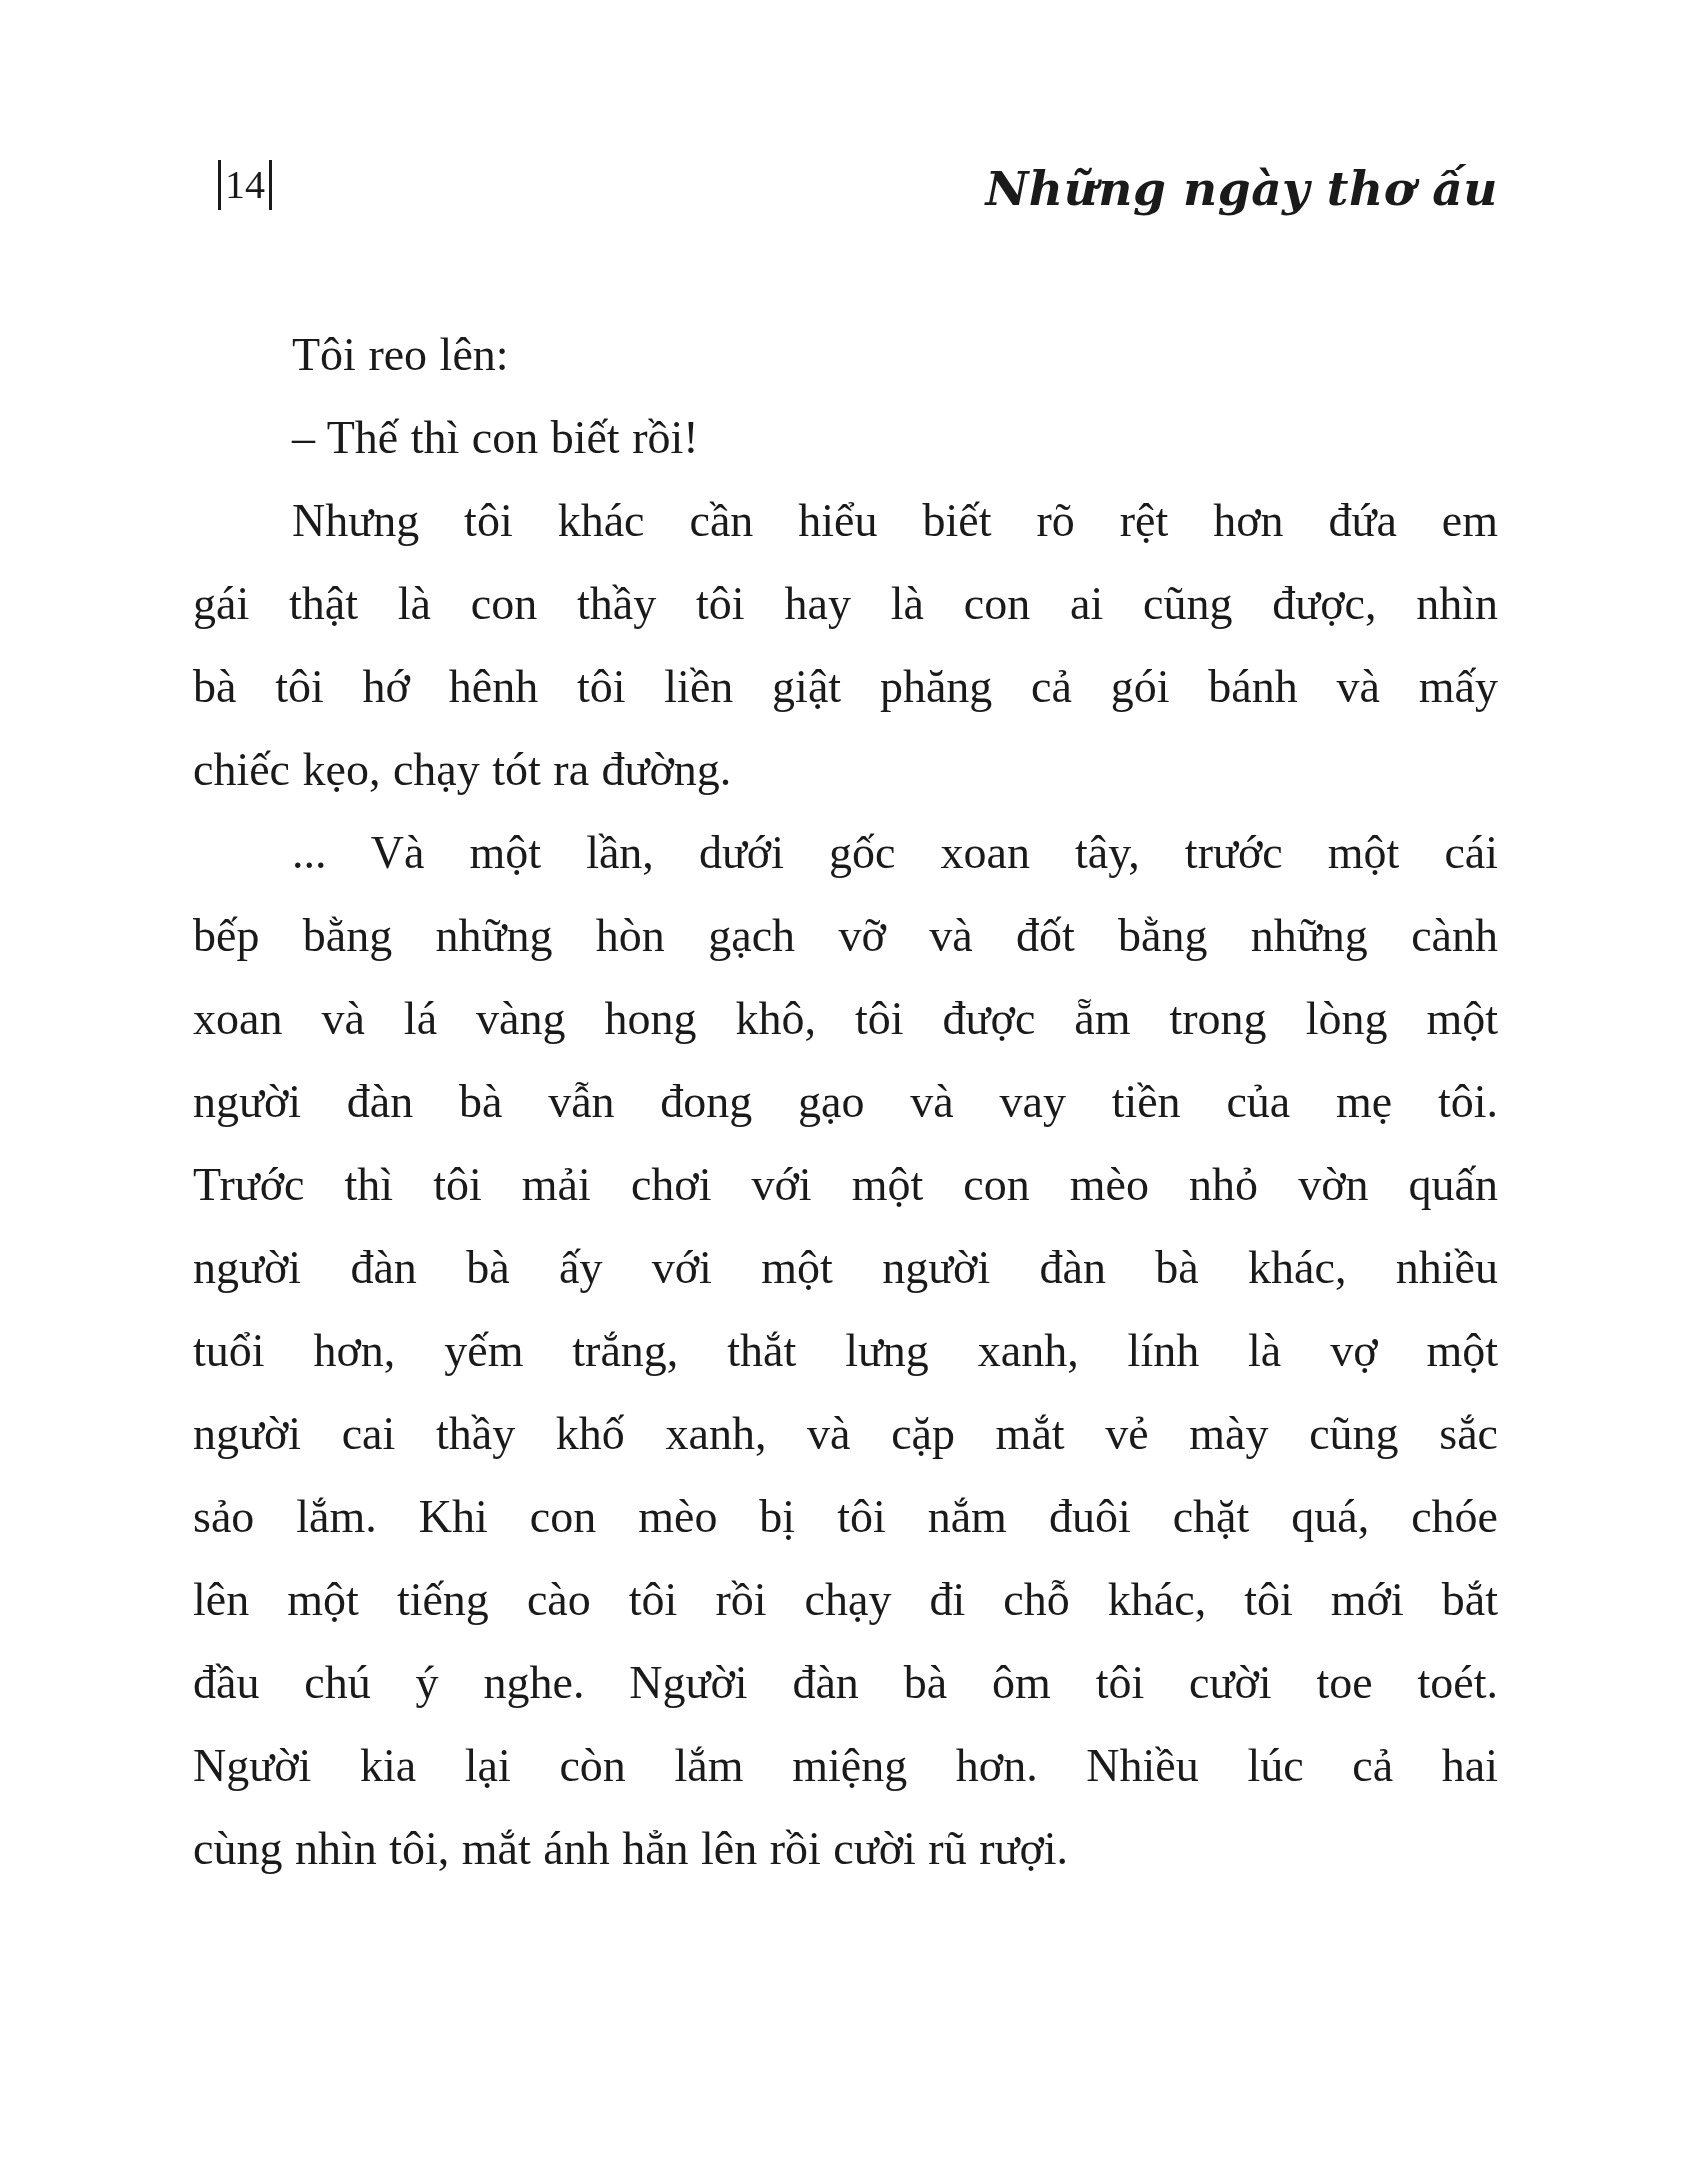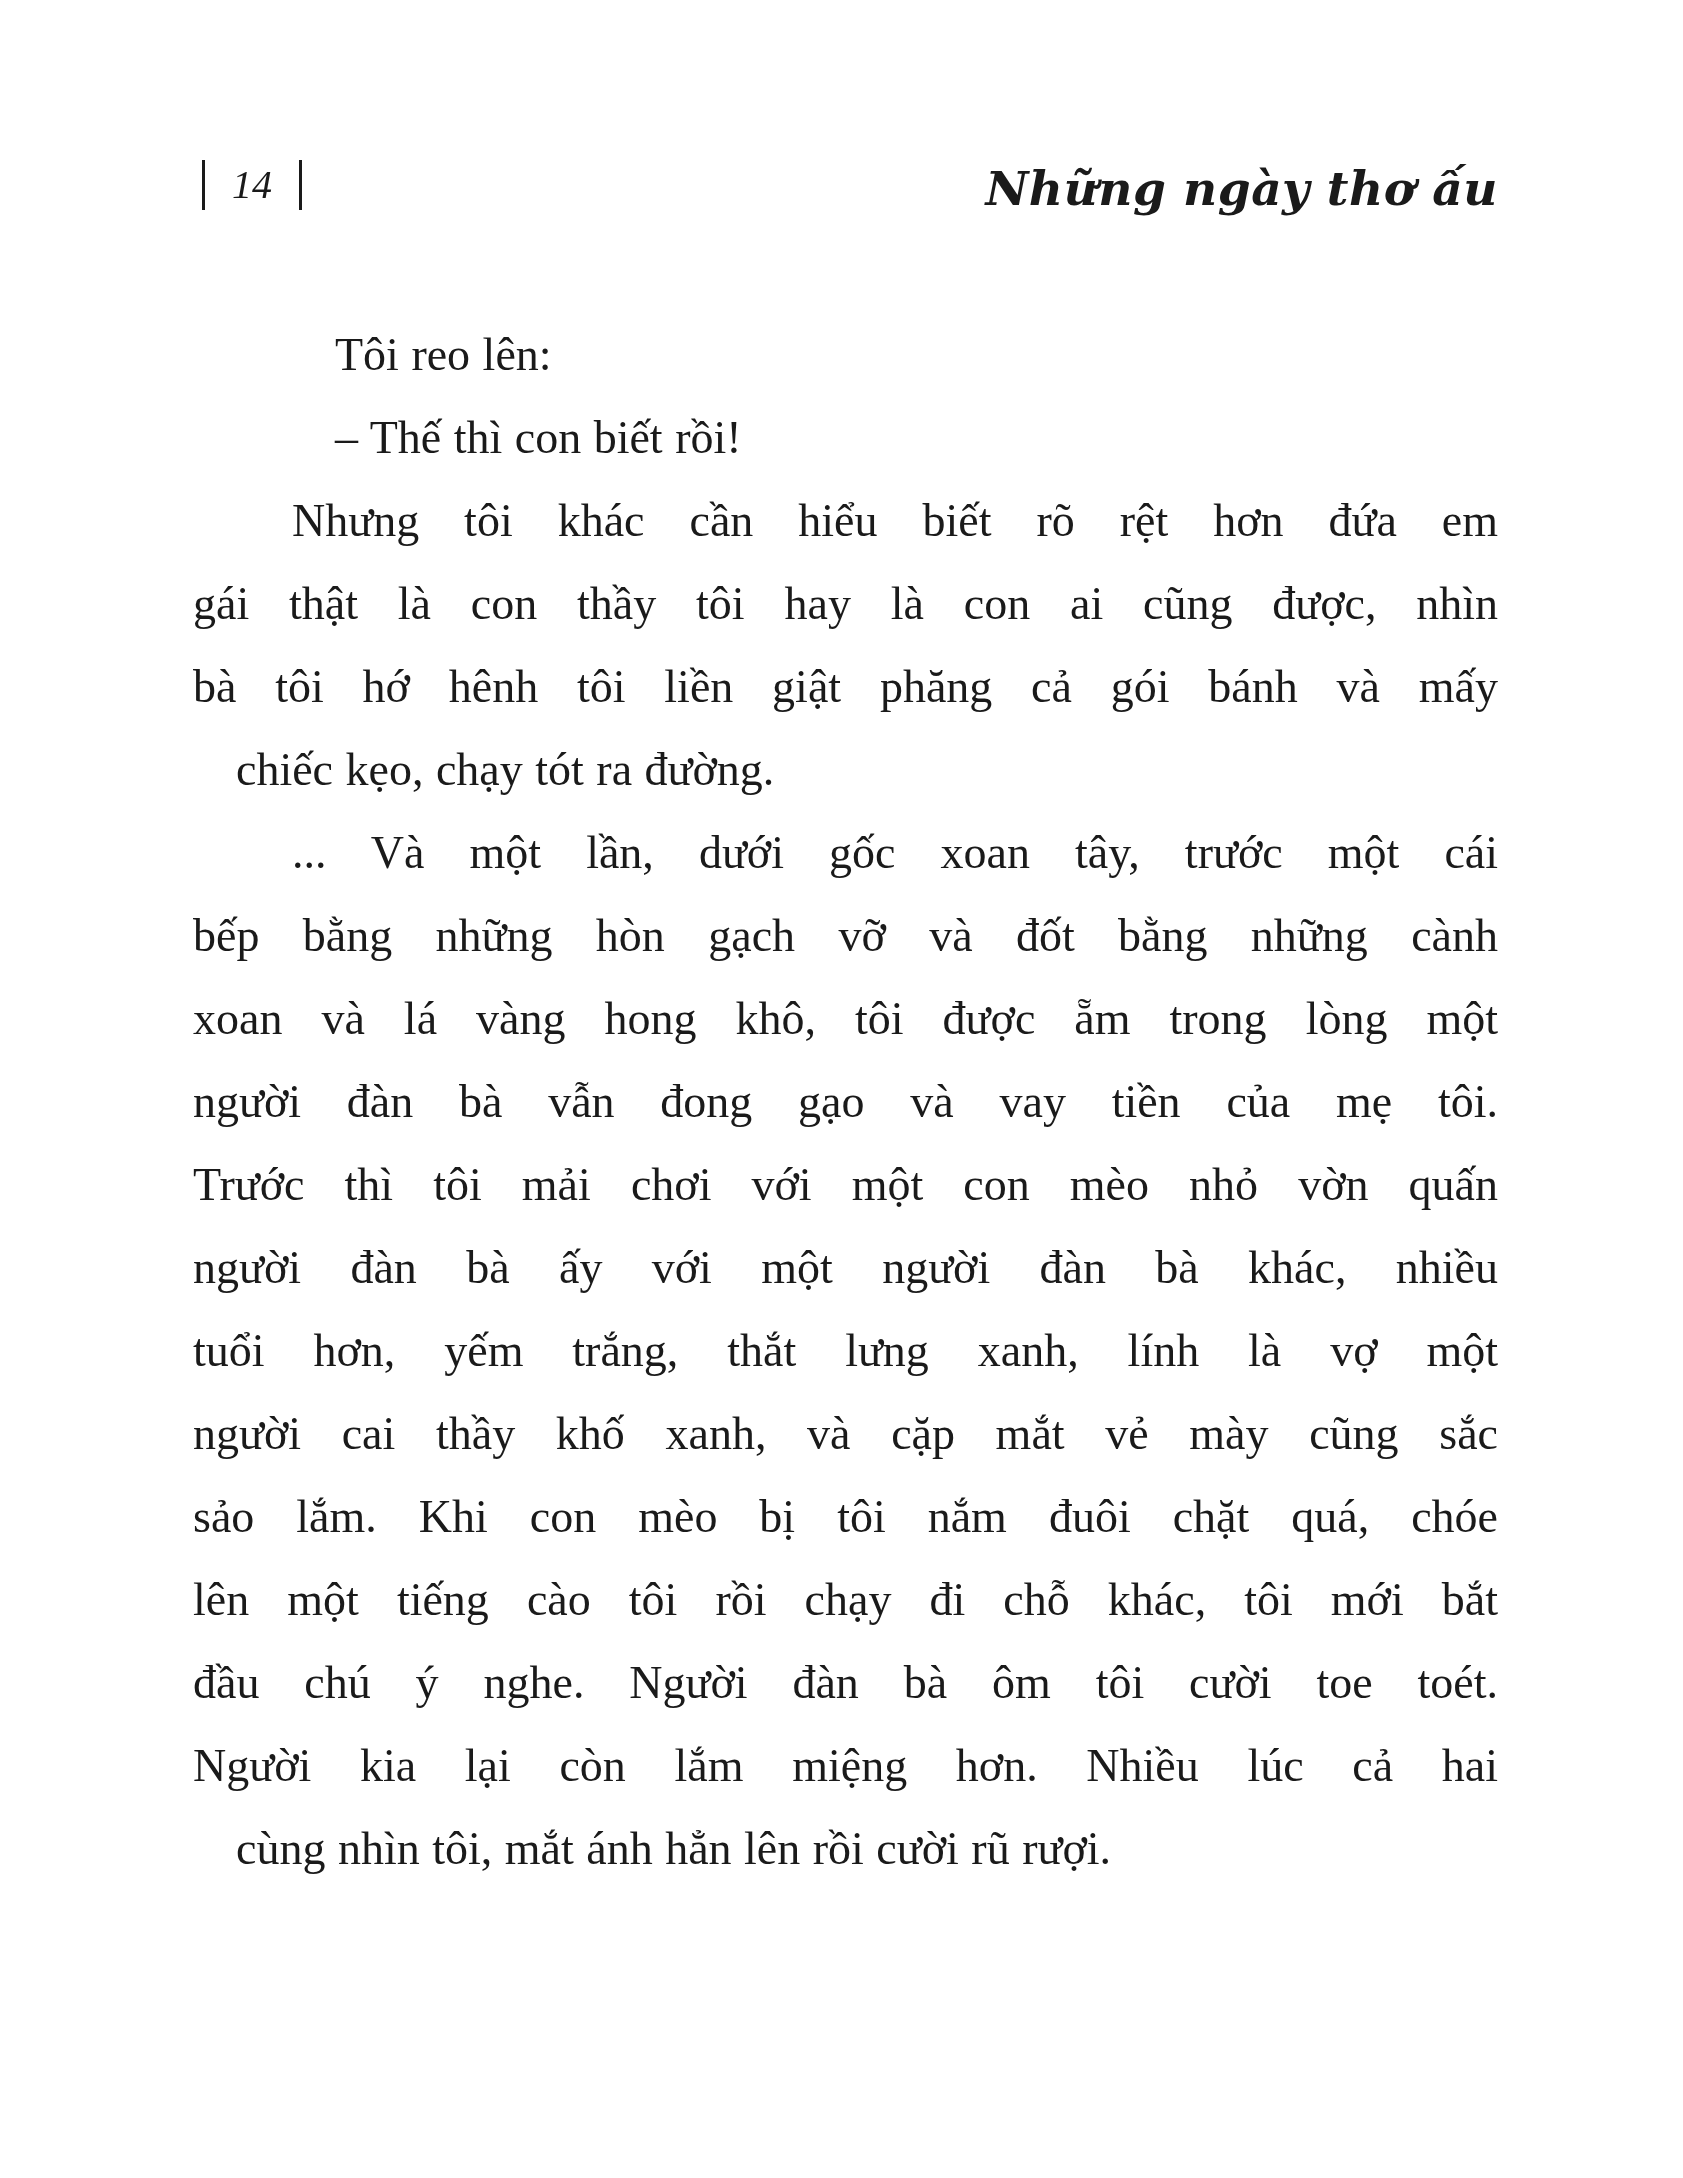--- a/index.html
+++ b/index.html
@@ -24,26 +24,25 @@
     top: 160px;
     left: 193px;
     width: 1305px;
     display: flex;
     justify-content: space-between;
     align-items: flex-end;
   }
   .page-num {
     display: flex;
     align-items: center;
-    gap: 27px;
-    margin-left: 9px;
+    gap: 4px;
+    margin-left: 25px;
     font-size: 40px;
     line-height: 1;
     padding-bottom: 6px;
-    font-style: italic;
   }
   .page-num .rule {
     display: inline-block;
     width: 3px;
     height: 50px;
     background: #1a1a1a;
   }
   .running-title {
     font-family: "DejaVu Serif", serif;
     font-weight: bold;
@@ -64,21 +63,21 @@
   .para { margin: 0; }
   .line {
     font-size: 46px;
     line-height: 83px;
     text-align: justify;
     text-align-last: justify;
     white-space: normal;
     word-spacing: 1px;
   }
   .line.indent { padding-left: 99px; }
-  .line.last { text-align: center; text-align-last: left; margin-left: 43px; }
+  .line.last { text-align: center; text-align-last: left; }
 </style>
 </head>
 <body>
 
 <div class="page">
 
   <header class="running-header">
     <div class="page-num">
       <span class="rule"></span>
       <span class="num">14</span>

